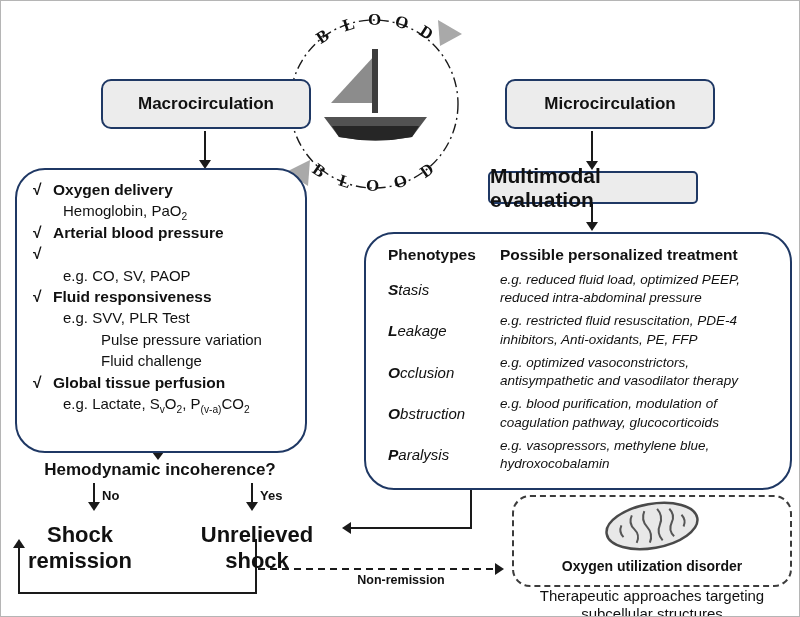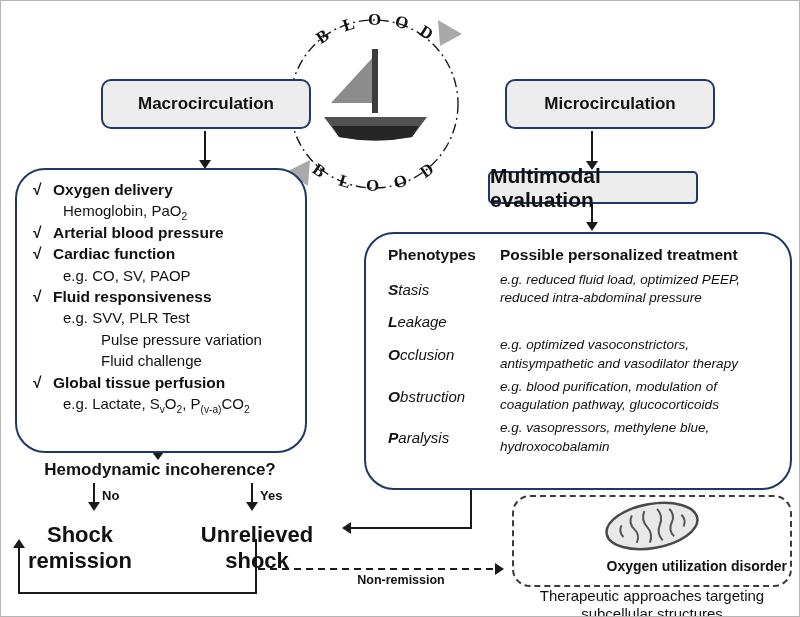--- a/index.html
+++ b/index.html
@@ -80,21 +80,21 @@
   .remission  { left:9px;  width:140px; }
   .unrelieved { left:175px; width:162px; }
   .non-remission { position:absolute; left:325px; top:572px; width:150px; text-align:center;
                    font-weight:bold; font-size:12.5px; z-index:2; }
 
   
   .dashed-box {
     position:absolute; left:511px; top:494px; width:280px; height:92px; box-sizing:border-box;
     border:2px dashed #3c3c3c; border-radius:18px; background:#fff; z-index:2;
   }
-  .disorder-title { position:absolute; left:516px; top:557px; width:270px; text-align:right;
+  .disorder-title { position:absolute; left:516px; top:557px; width:270px; text-align:center;
                     font-weight:bold; font-size:14px; z-index:3; }
   .caption { position:absolute; left:505px; top:586px; width:292px; text-align:center;
              font-size:15px; line-height:1.22; z-index:2; }
 </style>
 </head>
 <body>
 
 <div class="canvas">
 
   <svg class="layer">
@@ -180,21 +180,20 @@
     </div>
     <div class="cl-row cl-sub">
         <span>Hemoglobin, PaO<sub>2</sub></span>
       </div>
     <div class="cl-row cl-title">
       <span class="check">√</span>
       <span>Arterial blood pressure</span>
     </div>
     <div class="cl-row cl-title">
       <span class="check">√</span>
-      <span>Cardiac function</span>
     </div>
     <div class="cl-row cl-sub">
         <span>e.g. CO, SV, PAOP</span>
       </div>
     <div class="cl-row cl-title">
       <span class="check">√</span>
       <span>Fluid responsiveness</span>
     </div>
     <div class="cl-row cl-sub">
         <span>e.g. SVV, PLR Test</span>
@@ -218,20 +217,21 @@
     <div class="ph-header">
       <div class="ph-col1">Phenotypes</div>
       <div>Possible personalized treatment</div>
     </div>
     <div class="ph-row">
       <div class="ph-name"><span class="ph-init">S</span><span>tasis</span></div>
       <div class="ph-treat">e.g. reduced fluid load, optimized PEEP, reduced intra-abdominal pressure</div>
     </div>
     <div class="ph-row">
       <div class="ph-name"><span class="ph-init">L</span><span>eakage</span></div>
+      <div class="ph-treat">e.g. restricted fluid resuscitation, PDE-4 inhibitors, Anti-oxidants, PE, FFP</div>
     </div>
     <div class="ph-row">
       <div class="ph-name"><span class="ph-init">O</span><span>cclusion</span></div>
       <div class="ph-treat">e.g. optimized vasoconstrictors, antisympathetic and vasodilator therapy</div>
     </div>
     <div class="ph-row">
       <div class="ph-name"><span class="ph-init">O</span><span>bstruction</span></div>
       <div class="ph-treat">e.g. blood purification, modulation of coagulation pathway, glucocorticoids</div>
     </div>
     <div class="ph-row">

